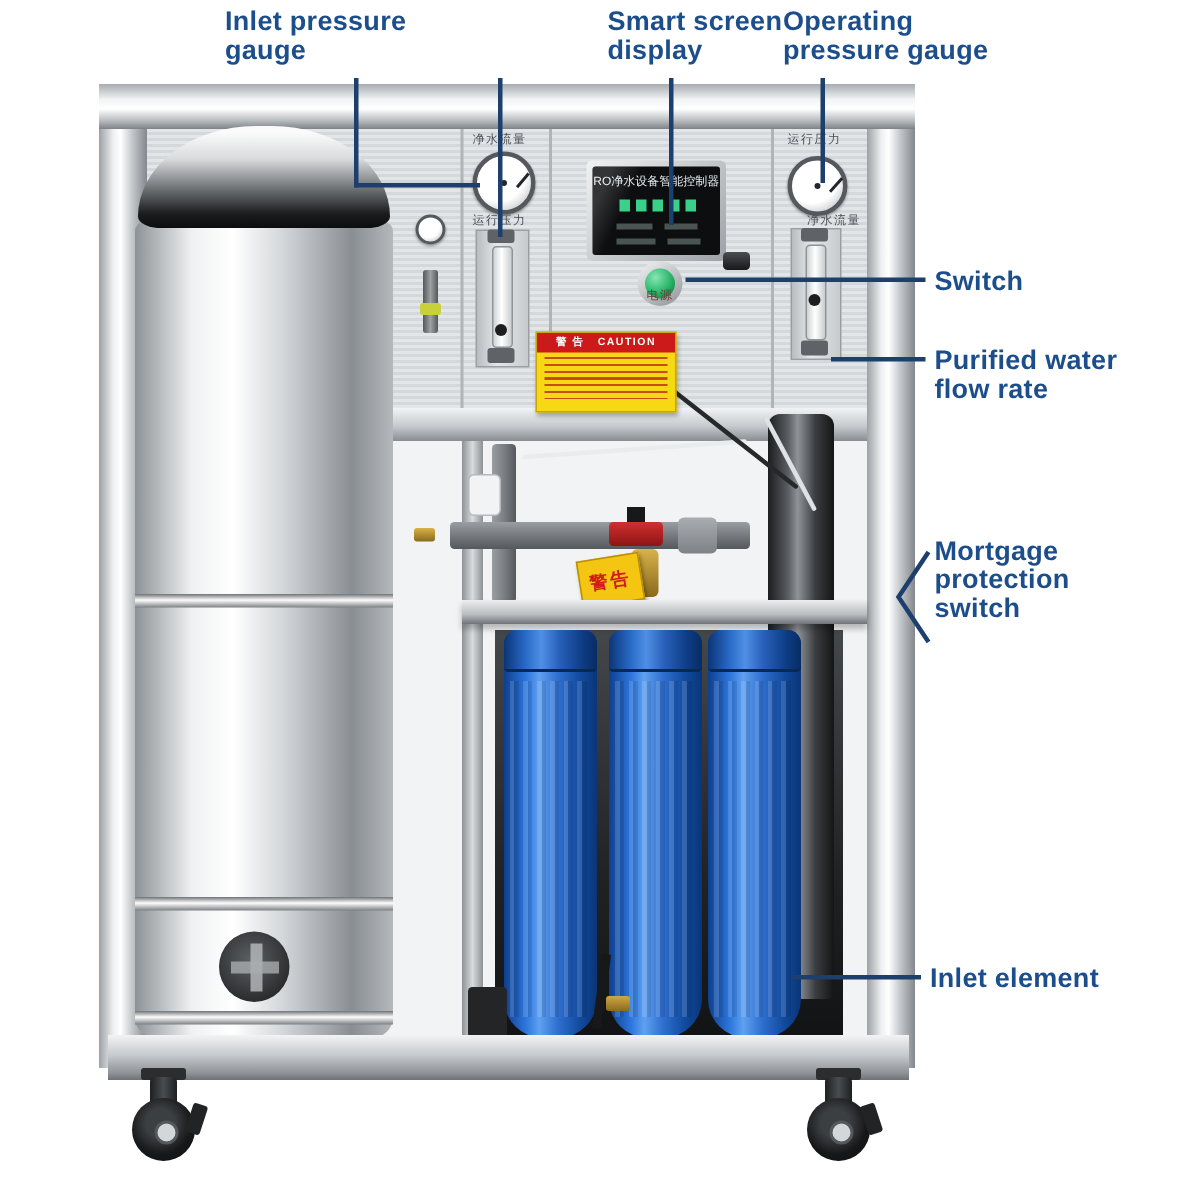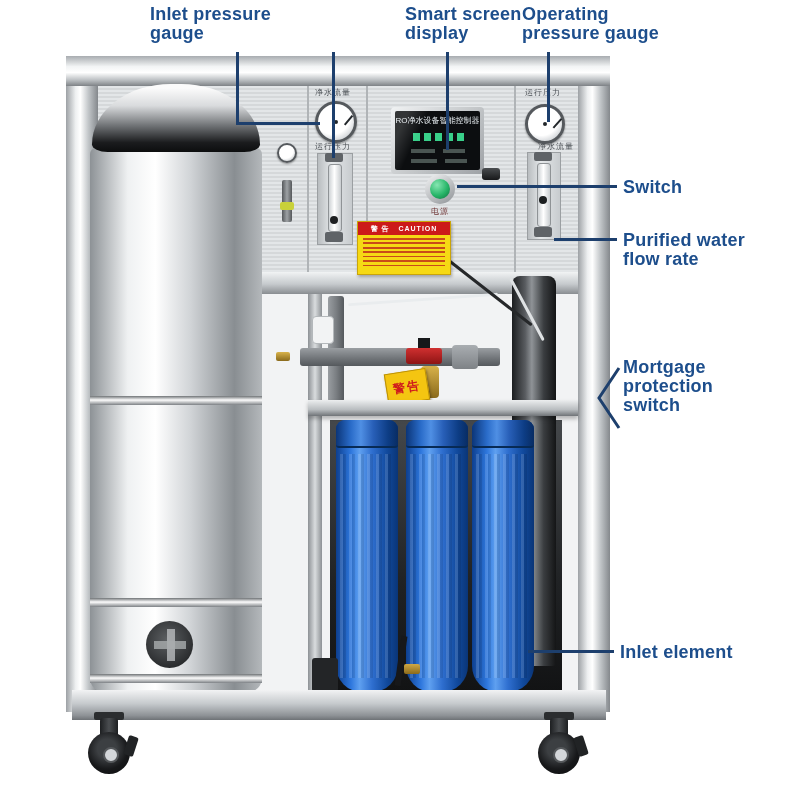--- a/index.html
+++ b/index.html
@@ -195,21 +195,21 @@
     <div class="seg" style="left:62px;"></div>
     <div class="dim" style="left:16px;top:38px;width:24px;"></div>
     <div class="dim" style="left:48px;top:38px;width:22px;"></div>
     <div class="dim" style="left:16px;top:48px;width:26px;"></div>
     <div class="dim" style="left:50px;top:48px;width:22px;"></div>
     <div class="screen-glare"></div>
   </div>
 
   <div class="pwr-ring"></div>
   <div class="pwr-btn"></div>
-  <div class="cjk" style="left:426px;top:206px;width:28px;color:#703535;">电源</div>
+  <div class="cjk" style="left:426px;top:191px;width:28px;color:#703535;">电源</div>
   <div class="abs" style="left:482px;top:168px;width:18px;height:12px;background:linear-gradient(180deg,#4a4d50,#17181a);border-radius:3px;"></div>
 
   <div class="caution">
     <div class="caution-hd">
       <span>警 告</span>
       <span>&nbsp;</span>
       <span>CAUTION</span>
     </div>
     <div class="caution-bd"></div>
   </div>

